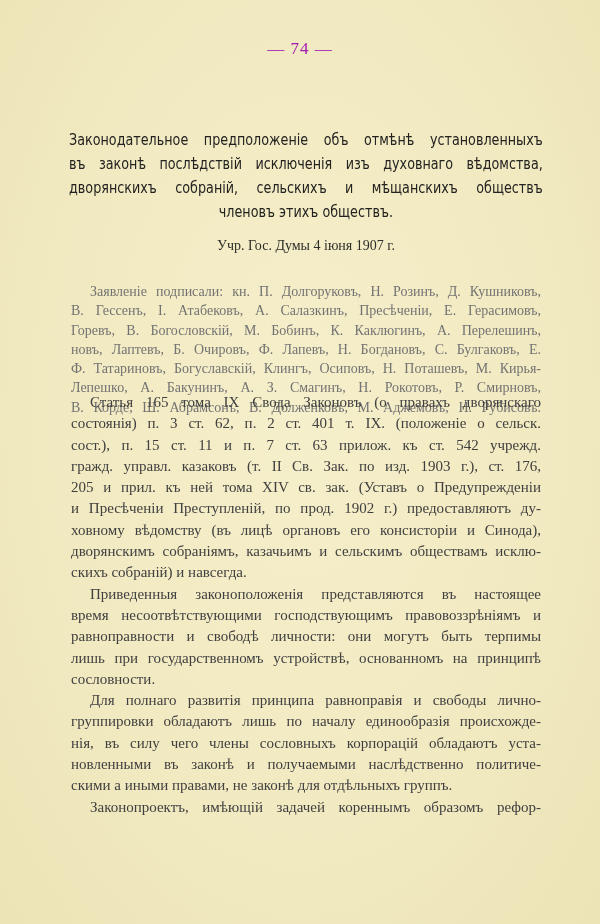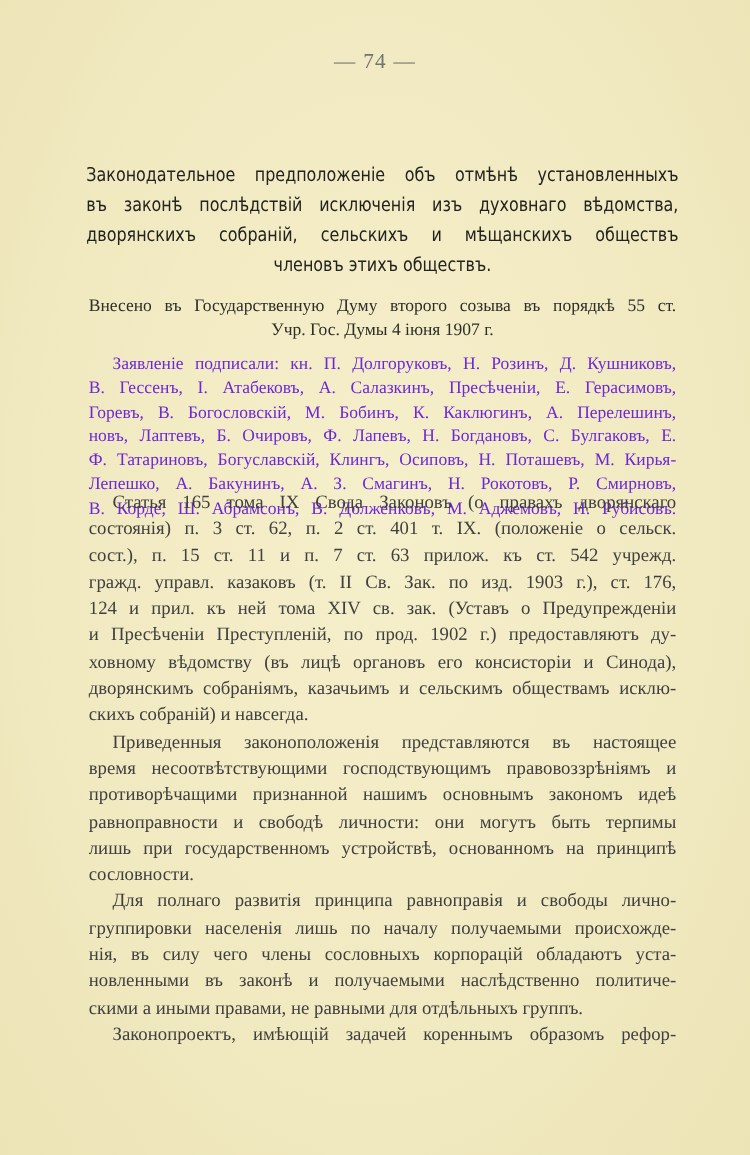--- a/index.html
+++ b/index.html
@@ -22,21 +22,21 @@
       height: 924px;
     }
     .page-number {
       position: absolute;
       top: 39px;
       left: 0;
       width: 600px;
       text-align: center;
       font-family: "Liberation Serif", serif;
       font-size: 17px;
-      color: #737373;
+      color: #a21caf;
       letter-spacing: 1px;
     }
     .title {
       position: absolute;
       top: 128px;
       left: 69px;
       width: 474px;
       font-family: "DejaVu Sans", sans-serif;
       font-size: 15.2px;
       line-height: 24px;
@@ -78,21 +78,21 @@
       text-align-last: center;
     }
     .signers {
       position: absolute;
       top: 282px;
       left: 71px;
       width: 470px;
       font-family: "Liberation Serif", serif;
       font-size: 14px;
       line-height: 19.3px;
-      color: #6d28d9;
+      color: #737373;
     }
     .body-text {
       position: absolute;
       top: 392px;
       left: 71px;
       width: 470px;
       font-family: Liberation Serif, serif;
       font-size: 15px;
       line-height: 21.3px;
       color: #404040;
@@ -118,59 +118,57 @@
   <div class="page-number">— 74 —</div>
 
   <div class="title">
     <span class="tline">Законодательное  предположенiе объ отмѣнѣ установленныхъ</span>
     <span class="tline">въ законѣ послѣдствiй  исключенiя изъ духовнаго вѣдомства,</span>
     <span class="tline">дворянскихъ  собранiй,   сельскихъ  и мѣщанскихъ обществъ</span>
     <span class="tline last">членовъ  этихъ  обществъ.</span>
   </div>
 
   <div class="intro">
-    <span class="iline">Внесено въ  Государственную  Думу второго  созыва  въ  порядкѣ 55 ст.</span>
     <span class="iline center">Учр. Гос.  Думы  4 iюня  1907 г.</span>
   </div>
 
   <div class="signers">
     <span class="line indent">Заявленiе подписали: кн.  П.  Долгоруковъ,  Н.  Розинъ,  Д.  Кушниковъ,</span>
     <span class="line">В. Гессенъ, I. Атабековъ,  А.  Салазкинъ,   Пресѣченiи,  Е.  Герасимовъ,</span>
     <span class="line">Горевъ,  В.  Богословскiй,  М.  Бобинъ,  К.  Каклюгинъ,  А.  Перелешинъ,</span>
     <span class="line">новъ, Лаптевъ, Б.  Очировъ,  Ф.  Лапевъ,  Н.  Богдановъ,  С.  Булгаковъ,  Е.</span>
     <span class="line">Ф. Татариновъ, Богуславскiй, Клингъ, Осиповъ, Н.  Поташевъ, М. Кирья-</span>
     <span class="line">Лепешко,  А.  Бакунинъ,  А.  З.  Смагинъ,  Н.  Рокотовъ,  Р.  Смирновъ,</span>
     <span class="line">В. Корде, Ш. Абрамсонъ, В. Долженковъ, М. Аджемовъ, Н. Рубисовъ.</span>
   </div>
 
   <div class="body-text">
     <div>
       <span class="line indent">Статья  165 тома IX Свода Законовъ  (о правахъ  дворянскаго</span>
       <span class="line">состоянiя) п. 3  ст. 62,  п. 2  ст.  401  т.  IX.  (положенiе  о  сельск.</span>
       <span class="line">сост.),  п.  15  ст.  11  и  п.  7  ст. 63  прилож. къ ст.  542  учрежд.</span>
       <span class="line">гражд. управл. казаковъ (т. II Св. Зак. по изд.  1903  г.), ст. 176,</span>
-      <span class="line">124 и прил. къ ней тома XIV св. зак.  (Уставъ о Предупрежденiи</span>
+      <span class="line">205 и прил. къ ней тома XIV св. зак.  (Уставъ о Предупрежденiи</span>
       <span class="line">и Пресѣченiи Преступленiй,  по прод.  1902 г.)  предоставляютъ ду-</span>
       <span class="line">ховному вѣдомству (въ  лицѣ органовъ его консисторiи и  Синода),</span>
       <span class="line">дворянскимъ собранiямъ, казачьимъ и сельскимъ обществамъ исклю-</span>
       <span class="line end">скихъ собранiй) и навсегда.</span>
     </div>
     <div>
       <span class="line indent">Приведенныя  законоположенiя  представляются  въ  настоящее</span>
       <span class="line">время  несоотвѣтствующими  господствующимъ правовоззрѣнiямъ и</span>
-      <span class="line">противорѣчащими признанной нашимъ  основнымъ  закономъ  идеѣ</span>
       <span class="line">равноправности  и свободѣ личности:  они могутъ  быть  терпимы</span>
       <span class="line">лишь при государственномъ устройствѣ,  основанномъ на принципѣ</span>
       <span class="line end">сословности.</span>
     </div>
     <div>
       <span class="line indent">Для полнаго развитiя  принципа  равноправiя  и свободы лично-</span>
-      <span class="line">группировки населенiя лишь по началу  получаемыми  происхожде-</span>
+      <span class="line">группировки обладаютъ лишь по началу  единообразiя  происхожде-</span>
       <span class="line">нiя, въ силу чего члены сословныхъ корпорацiй  обладаютъ  уста-</span>
       <span class="line">новленными  въ  законѣ и получаемыми  наслѣдственно  политиче-</span>
-      <span class="line end">скими  а иными правами, не равными для отдѣльныхъ группъ.</span>
+      <span class="line end">скими  а иными правами, не законѣ для отдѣльныхъ группъ.</span>
     </div>
     <div>
       <span class="line indent">Законопроектъ, имѣющiй задачей  кореннымъ образомъ  рефор-</span>
     </div>
   </div>
 
 </div>
 
 </body></html>

